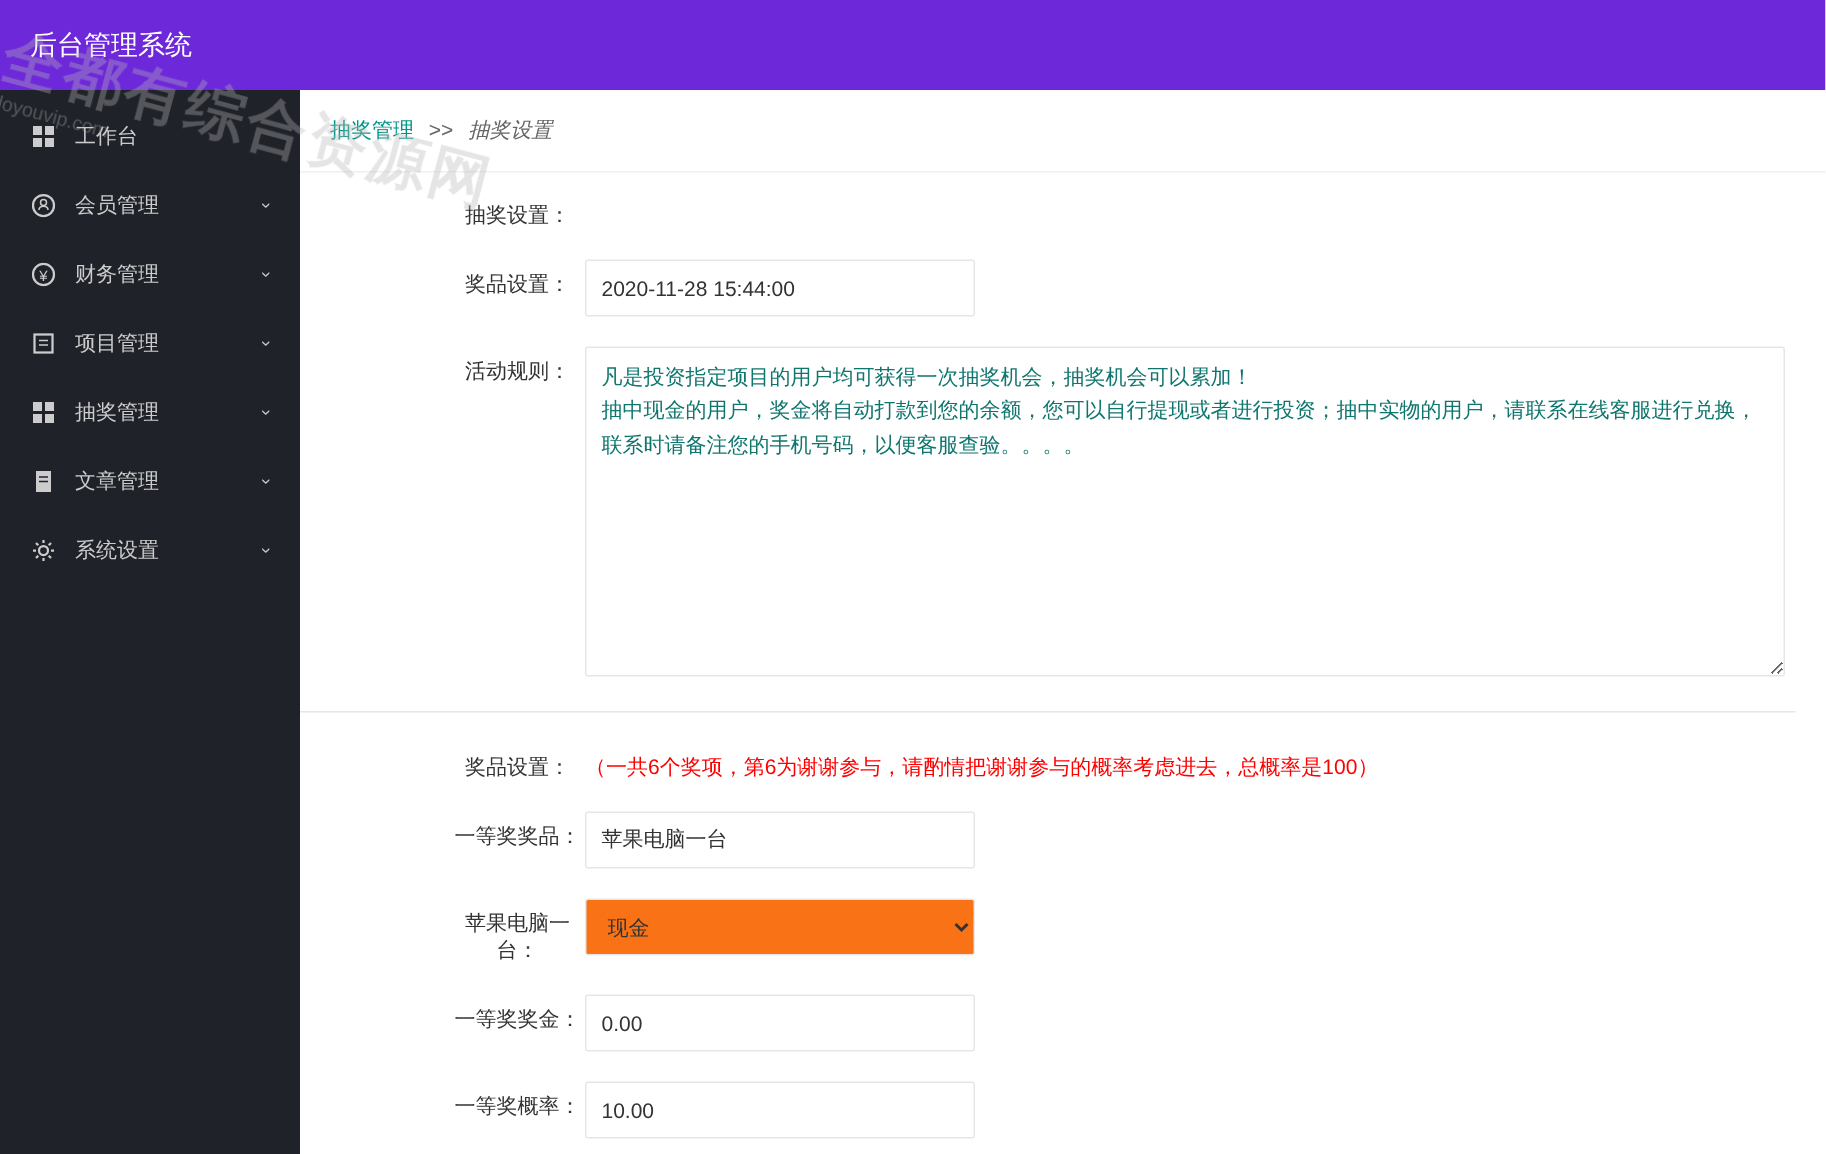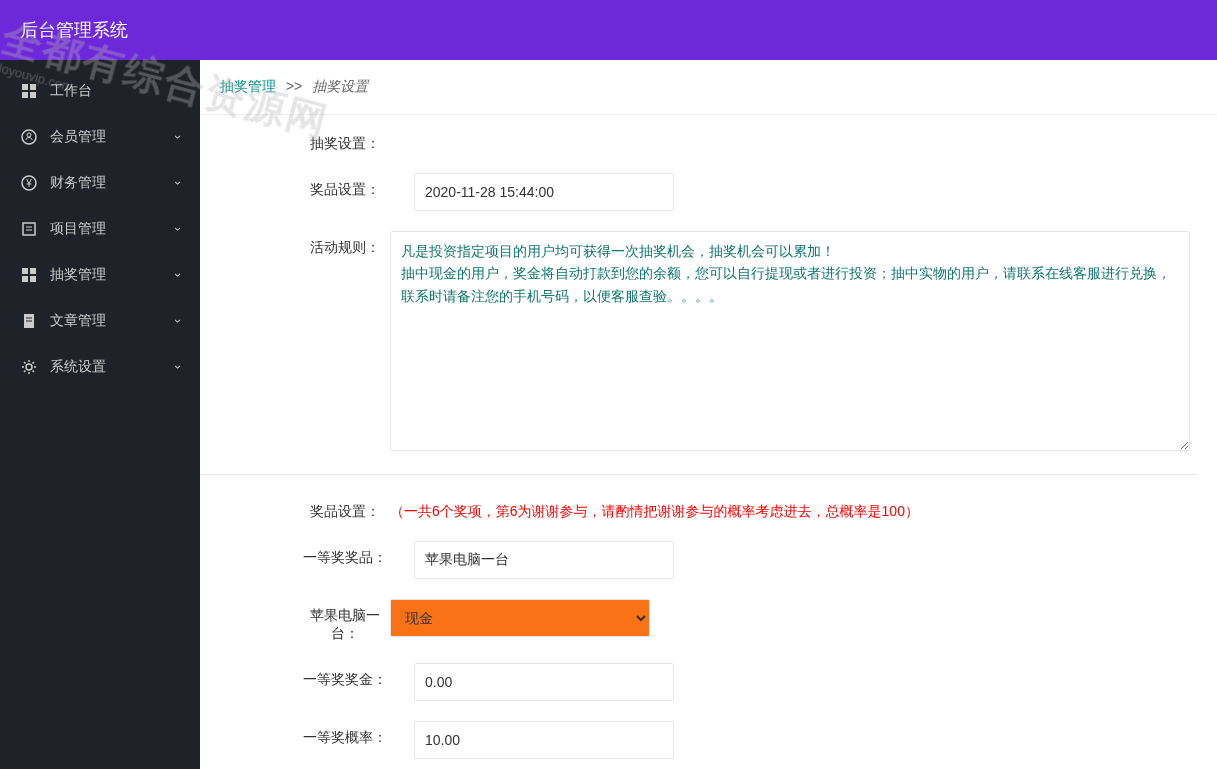--- a/index.html
+++ b/index.html
@@ -107,21 +107,20 @@
     }
     .form-input {
       width: 100%;
       height: 38px;
       padding: 0 10px;
       border: 1px solid #e6e6e6;
       border-radius: 2px;
       font-size: 14px;
       font-family: inherit;
       color: #333;
-      margin-left: 24px;
     }
     .form-textarea {
       width: 100%;
       min-height: 220px;
       padding: 8px 10px;
       border: 1px solid #e6e6e6;
       border-radius: 2px;
       font-size: 14px;
       font-family: inherit;
       color: #0f766e;

